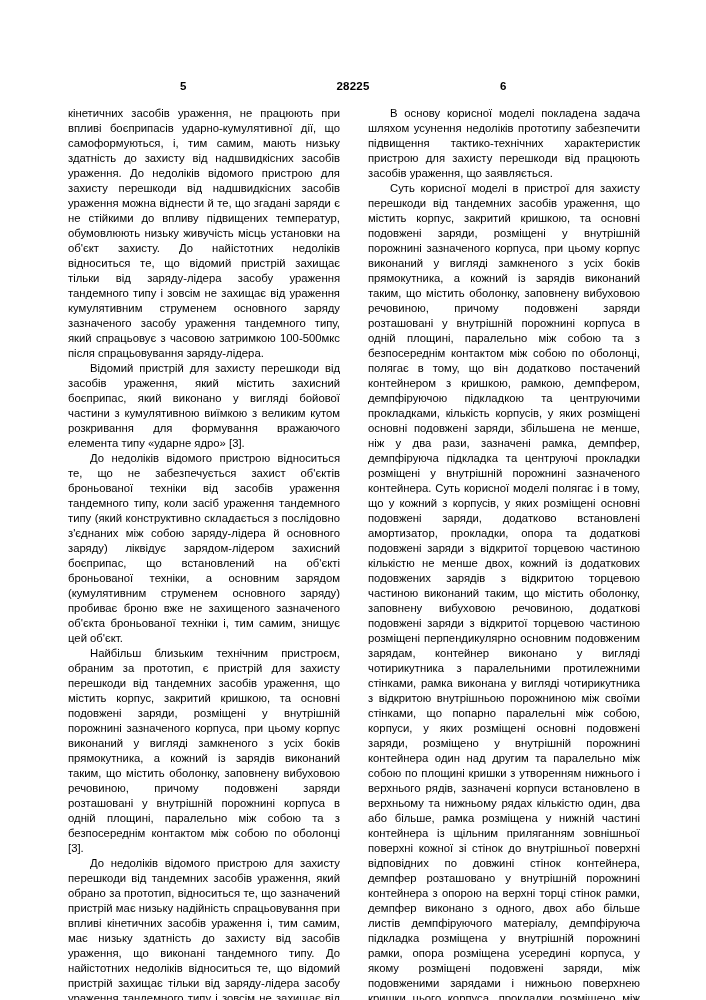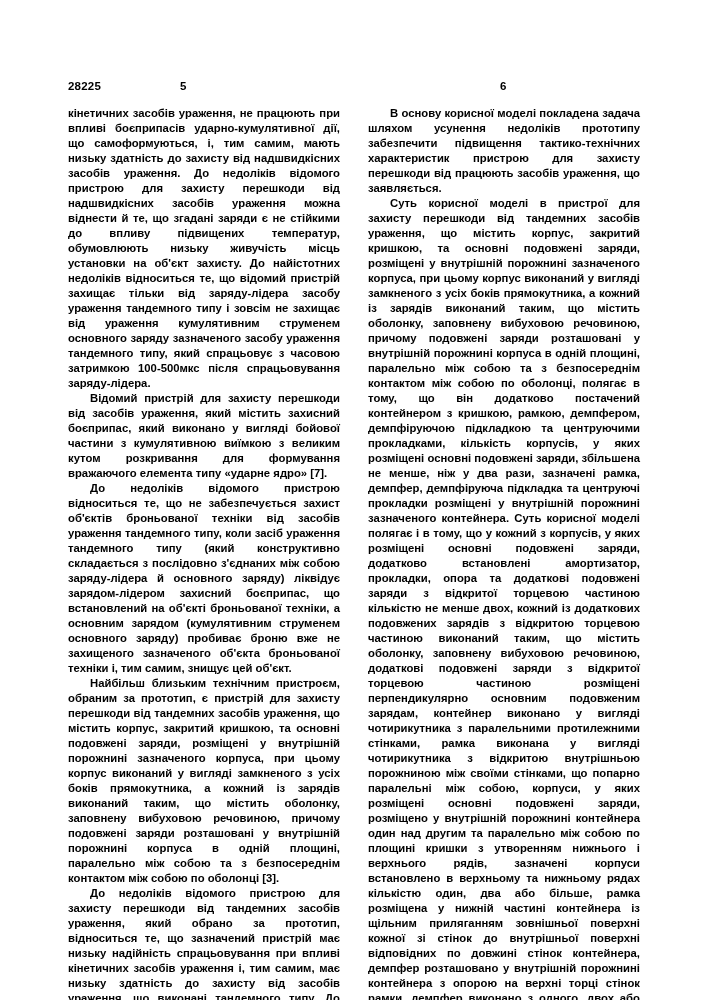--- a/index.html
+++ b/index.html
@@ -38,20 +38,21 @@
   .header .h-left {
     position: absolute;
     left: 112px;
     top: 0;
   }
   .header .h-center {
     position: absolute;
     left: 0;
     top: 0;
     width: 570px;
+    text-align: center;
   }
   .header .h-right {
     position: absolute;
     left: 432px;
     top: 0;
   }
   
   .columns {
     position: absolute;
     left: 68px;
@@ -68,42 +69,41 @@
     text-align: justify;
     text-justify: inter-word;
     word-spacing: 0px;
     hyphens: none;
   }
   .col p {
     margin: 0;
     padding: 0;
     text-align: justify;
     text-align-last: left;
-    font-weight: bold;
   }
   .col p.indent {
     text-indent: 22px;
   }
 </style>
 </head>
 <body>
 
 <div class="page">
 
   <div class="header">
     <span class="h-left">5</span>
     <span class="h-center">28225</span>
     <span class="h-right">6</span>
   </div>
 
   <div class="columns">
 
     <div class="col" id="col-left">
         <p>кінетичних засобів ураження, не працюють при впливі боєприпасів ударно-кумулятивної дії, що самоформуються, і, тим самим, мають низьку здатність до захисту від надшвидкісних засобів ураження. До недоліків відомого пристрою для захисту перешкоди від надшвидкісних засобів ураження можна віднести й те, що згадані заряди є не стійкими до впливу підвищених температур, обумовлюють низьку живучість місць установки на об'єкт захисту. До найістотних недоліків відноситься те, що відомий пристрій захищає тільки від заряду-лідера засобу ураження тандемного типу і зовсім не захищає від ураження кумулятивним струменем основного заряду зазначеного засобу ураження тандемного типу, який спрацьовує з часовою затримкою 100-500мкс після спрацьовування заряду-лідера.</p>
-        <p class="indent">Відомий пристрій для захисту перешкоди від засобів ураження, який містить захисний боєприпас, який виконано у вигляді бойової частини з кумулятивною виїмкою з великим кутом розкривання для формування вражаючого елемента типу «ударне ядро» [7].</p>
+        <p class="indent">Відомий пристрій для захисту перешкоди від засобів ураження, який містить захисний боєприпас, який виконано у вигляді бойової частини з кумулятивною виїмкою з великим кутом розкривання для формування вражаючого елемента типу «ударне ядро» [3].</p>
         <p class="indent">До недоліків відомого пристрою відноситься те, що не забезпечується захист об'єктів броньованої техніки від засобів ураження тандемного типу, коли засіб ураження тандемного типу (який конструктивно складається з послідовно з'єднаних між собою заряду-лідера й основного заряду) ліквідує зарядом-лідером захисний боєприпас, що встановлений на об'єкті броньованої техніки, а основним зарядом (кумулятивним струменем основного заряду) пробиває броню вже не захищеного зазначеного об'єкта броньованої техніки і, тим самим, знищує цей об'єкт.</p>
         <p class="indent">Найбільш близьким технічним пристроєм, обраним за прототип, є пристрій для захисту перешкоди від тандемних засобів ураження, що містить корпус, закритий кришкою, та основні подовжені заряди, розміщені у внутрішній порожнині зазначеного корпуса, при цьому корпус виконаний у вигляді замкненого з усіх боків прямокутника, а кожний із зарядів виконаний таким, що містить оболонку, заповнену вибуховою речовиною, причому подовжені заряди розташовані у внутрішній порожнині корпуса в одній площині, паралельно між собою та з безпосереднім контактом між собою по оболонці [3].</p>
         <p class="indent">До недоліків відомого пристрою для захисту перешкоди від тандемних засобів ураження, який обрано за прототип, відноситься те, що зазначений пристрій має низьку надійність спрацьовування при впливі кінетичних засобів ураження і, тим самим, має низьку здатність до захисту від засобів ураження, що виконані тандемного типу. До найістотних недоліків відноситься те, що відомий пристрій захищає тільки від заряду-лідера засобу ураження тандемного типу і зовсім не захищає від ураження кумулятивним струменем основного заряду зазначеного засобу ураження тандемного типу, який спрацьовує з часовою затримкою 100-500мкс після спрацьовування заряду-лідера.</p>
       </div>
 
     <div class="col" id="col-right">
         <p class="indent">В основу корисної моделі покладена задача шляхом усунення недоліків прототипу забезпечити підвищення тактико-технічних характеристик пристрою для захисту перешкоди від працюють засобів ураження, що заявляється.</p>
         <p class="indent">Суть корисної моделі в пристрої для захисту перешкоди від тандемних засобів ураження, що містить корпус, закритий кришкою, та основні подовжені заряди, розміщені у внутрішній порожнині зазначеного корпуса, при цьому корпус виконаний у вигляді замкненого з усіх боків прямокутника, а кожний із зарядів виконаний таким, що містить оболонку, заповнену вибуховою речовиною, причому подовжені заряди розташовані у внутрішній порожнині корпуса в одній площині, паралельно між собою та з безпосереднім контактом між собою по оболонці, полягає в тому, що він додатково постачений контейнером з кришкою, рамкою, демпфером, демпфіруючою підкладкою та центруючими прокладками, кількість корпусів, у яких розміщені основні подовжені заряди, збільшена не менше, ніж у два рази, зазначені рамка, демпфер, демпфіруюча підкладка та центруючі прокладки розміщені у внутрішній порожнині зазначеного контейнера. Суть корисної моделі полягає і в тому, що у кожний з корпусів, у яких розміщені основні подовжені заряди, додатково встановлені амортизатор, прокладки, опора та додаткові подовжені заряди з відкритої торцевою частиною кількістю не менше двох, кожний із додаткових подовжених зарядів з відкритою торцевою частиною виконаний таким, що містить оболонку, заповнену вибуховою речовиною, додаткові подовжені заряди з відкритої торцевою частиною розміщені перпендикулярно основним подовженим зарядам, контейнер виконано у вигляді чотирикутника з паралельними протилежними стінками, рамка виконана у вигляді чотирикутника з відкритою внутрішньою порожниною між своїми стінками, що попарно паралельні між собою, корпуси, у яких розміщені основні подовжені заряди, розміщено у внутрішній порожнині контейнера один над другим та паралельно між собою по площині кришки з утворенням нижнього і верхнього рядів, зазначені корпуси встановлено в верхньому та нижньому рядах кількістю один, два або більше, рамка розміщена у нижній частині контейнера із щільним приляганням зовнішньої поверхні кожної зі стінок до внутрішньої поверхні відповідних по довжині стінок контейнера, демпфер розташовано у внутрішній порожнині контейнера з опорою на верхні торці стінок рамки, демпфер виконано з одного, двох або більше листів демпфіруючого матеріалу, демпфіруюча підкладка розміщена у внутрішній порожнині рамки, опора розміщена усередині корпуса, у якому розміщені подовжені заряди, між подовженими зарядами і нижньою поверхнею кришки цього корпуса, прокладки розміщено між внутрішньою поверхнею вертикальних стінок корпуса, уздовж яких укладені подовжені заряди, і бічними стінками зазначених основних подовжених зарядів, амортизатор розміщено у внутрішній порожнині зазначеного корпуса між</p>
       </div>
 

